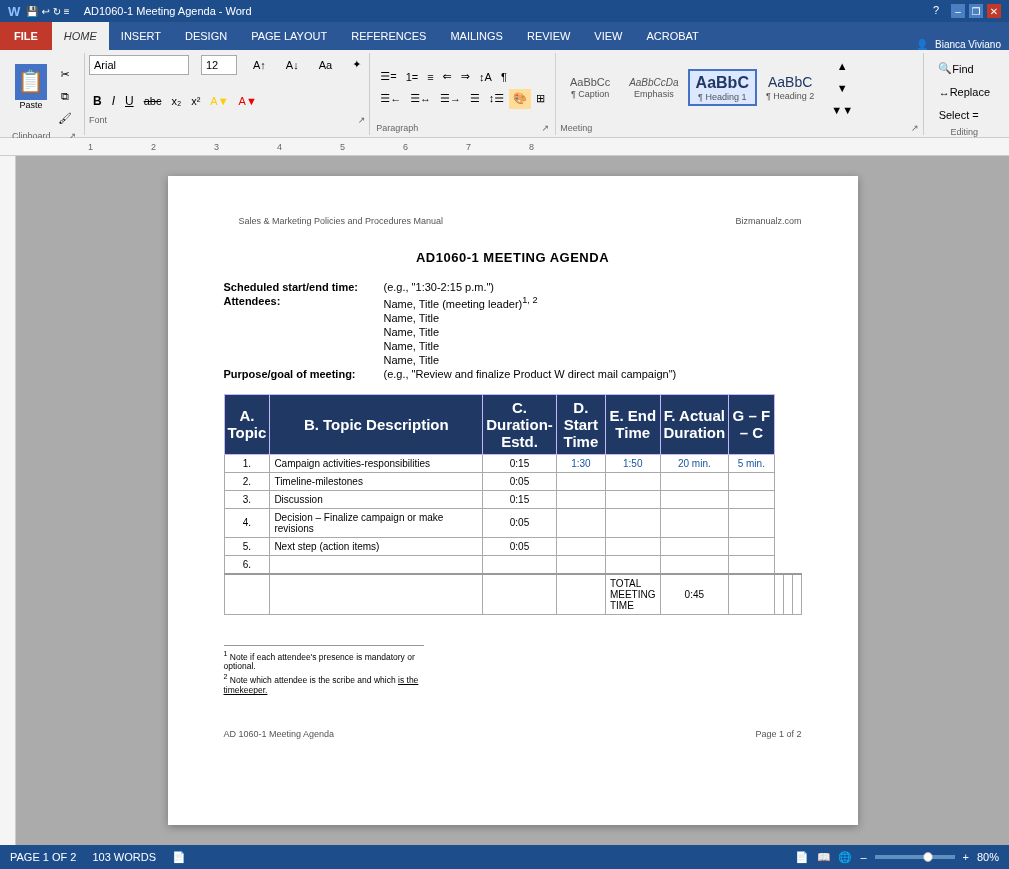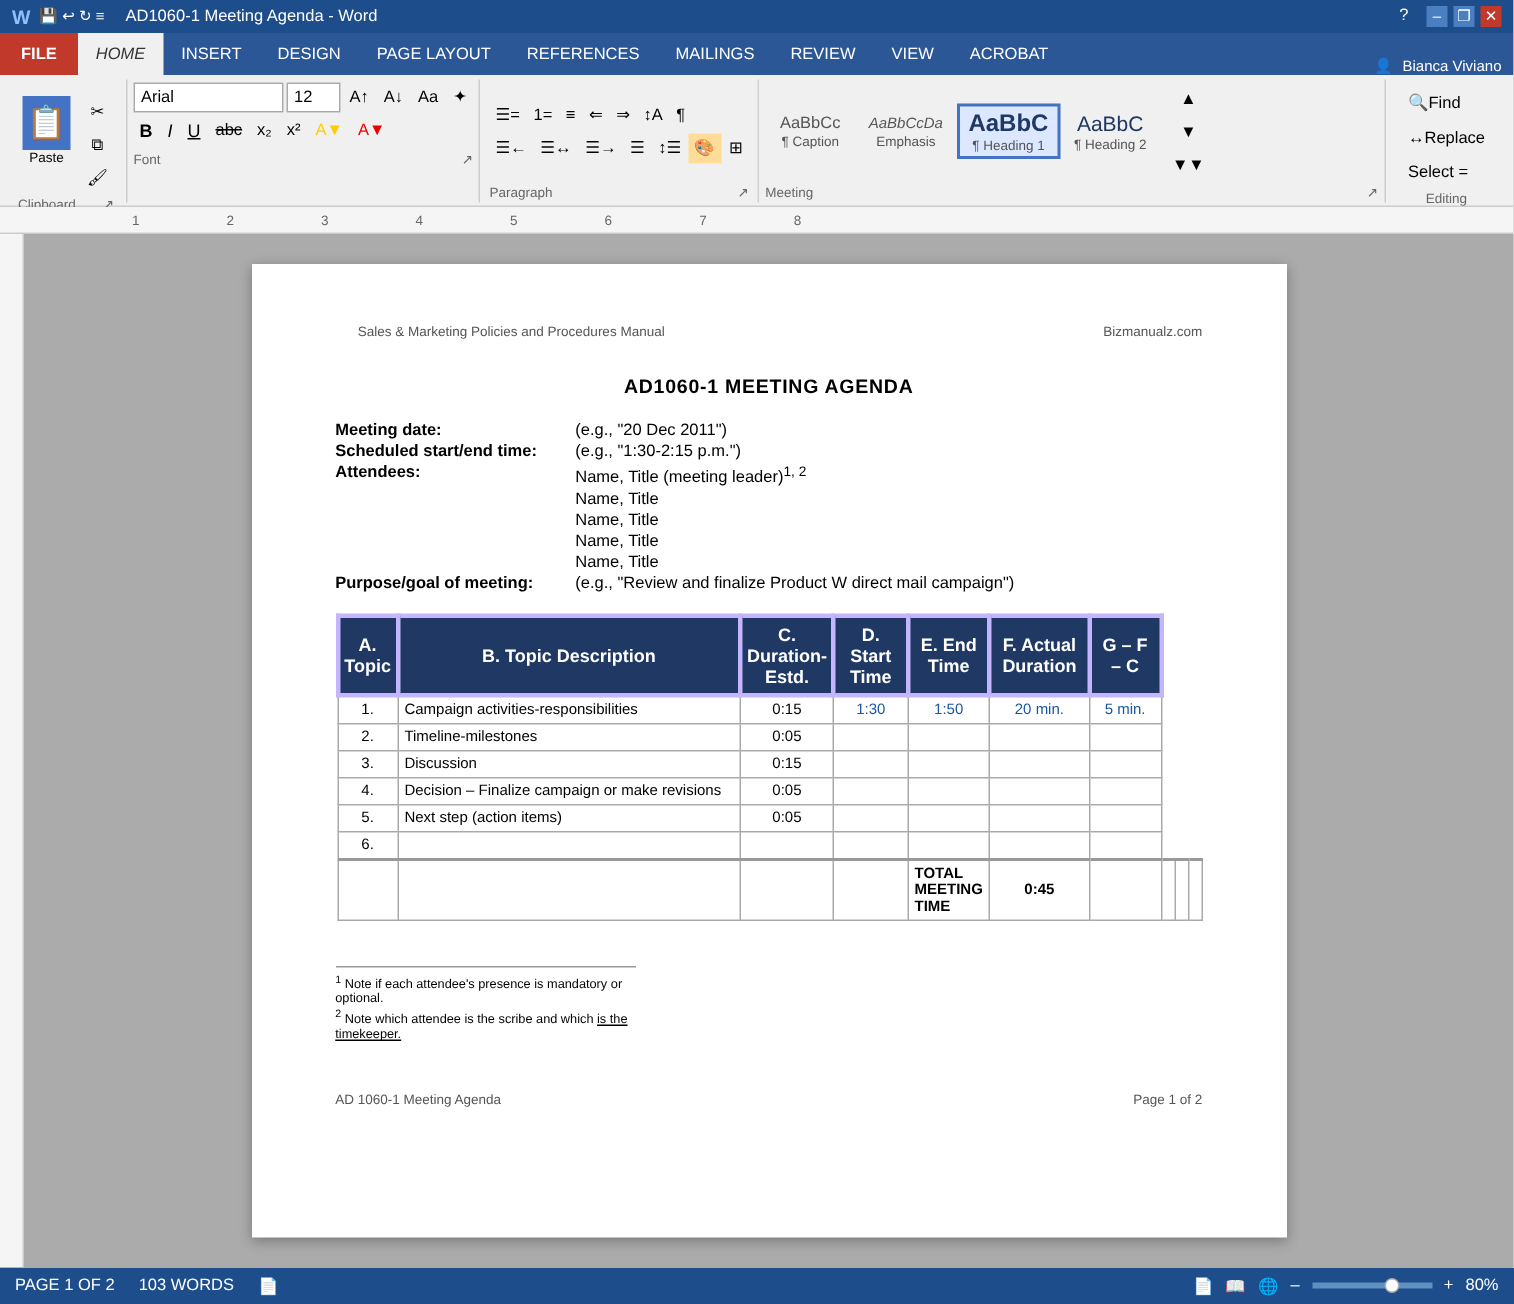--- a/index.html
+++ b/index.html
@@ -115,21 +115,21 @@
     }
 
     
     .font-section {
       display: flex;
       flex-direction: column;
       padding: 2px 4px;
       border-right: 1px solid #ccc;
       height: 82px;
     }
-    .font-row1 { display: flex; align-items: center; gap: 2px; margin-bottom: 2px; }
+    .font-row1 { display: flex; align-items: center; gap: 12px; margin-bottom: 16px; }
     .font-row2 { display: flex; align-items: center; gap: 2px; margin-bottom: 2px; }
     .font-name-box {
       border: 1px solid #aaa;
       padding: 1px 4px;
       font-size: 11px;
       width: 100px;
       height: 20px;
       background: white;
     }
     .font-size-box {
@@ -290,36 +290,36 @@
     
     .agenda-table {
       width: 100%;
       border-collapse: collapse;
       font-size: 10px;
       margin-bottom: 4px;
     }
     .agenda-table th {
       background: #1f3864;
       color: white;
-      border: 3px solid #c4b5fd;
+      border: 1px solid #c4b5fd;
       padding: 4px 3px;
       text-align: center;
-      font-size: 12px;
+      font-size: 15px;
       vertical-align: middle;
     }
     .agenda-table td {
       border: 1px solid #aaa;
       padding: 3px 4px;
       vertical-align: middle;
       font-size: 10px;
     }
     .agenda-table td.num { text-align: center; }
     .agenda-table td.center { text-align: center; }
     .agenda-table td.italic { color: #1a56a0; }
-    .agenda-table td.bold { font-weight: bold; margin-top: 24px; }
+    .agenda-table td.bold { font-weight: normal; margin-top: 24px; }
     .agenda-table tr:last-child td { border-top: 2px solid #999; }
     .col-a { width: 36px; }
     .col-b { width: 260px; }
     .col-c { width: 60px; }
     .col-d { width: 52px; }
     .col-e { width: 52px; }
     .col-f { width: 68px; }
     .col-g { width: 52px; }
 
     
@@ -549,24 +549,20 @@
 
       <div class="doc-header">
         <span>Sales &amp; Marketing Policies and Procedures Manual</span>
         <span>Bizmanualz.com</span>
       </div>
 
       <div class="doc-title">AD1060-1 MEETING AGENDA</div>
 
       <div class="meeting-info">
         <div class="meeting-row">
-          <span class="meeting-label">Meeting date:</span>
-          <span class="meeting-value">(e.g., "20 Dec 2011")</span>
-        </div>
-        <div class="meeting-row">
           <span class="meeting-label">Scheduled start/end time:</span>
           <span class="meeting-value">(e.g., "1:30-2:15 p.m.")</span>
         </div>
         <div class="meeting-row">
           <span class="meeting-label">Attendees:</span>
           <span class="meeting-value">Name, Title (meeting leader)<sup>1, 2</sup></span>
         </div>
         <div class="meeting-row">
           <span class="meeting-label"></span>
           <span class="meeting-value">Name, Title</span>

